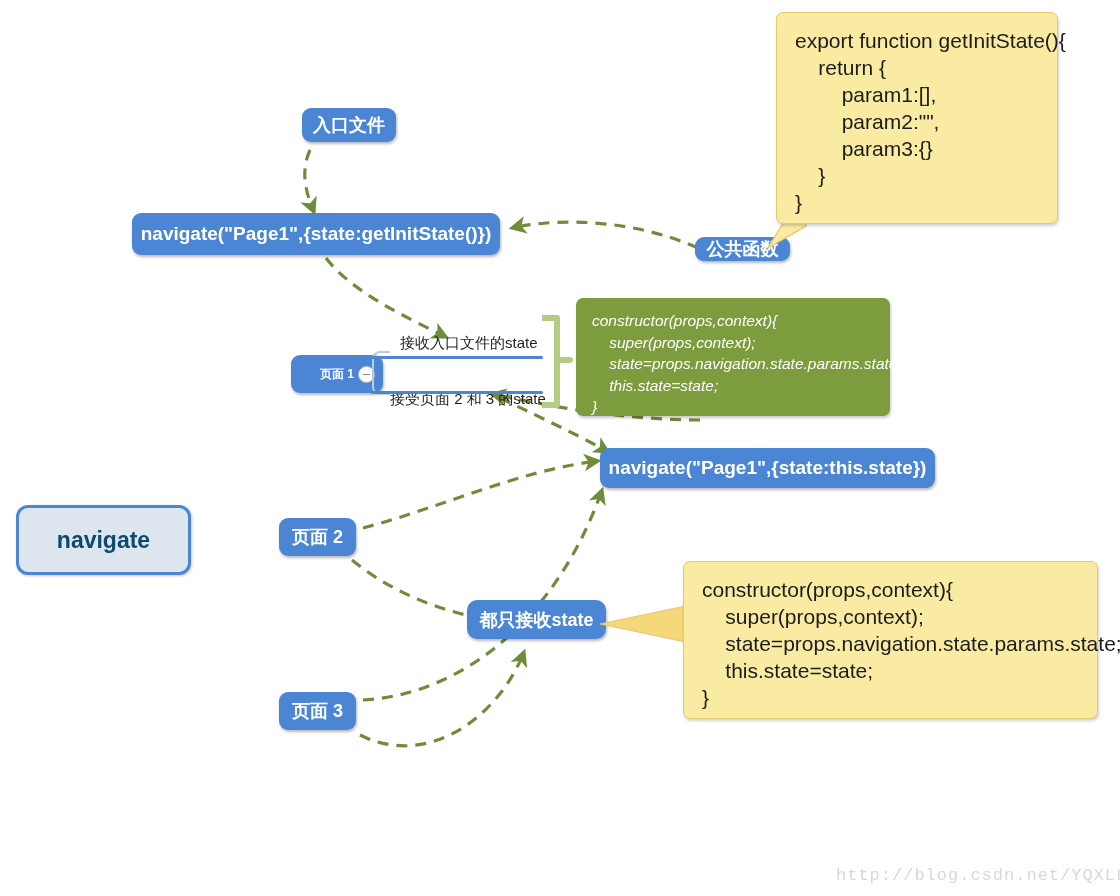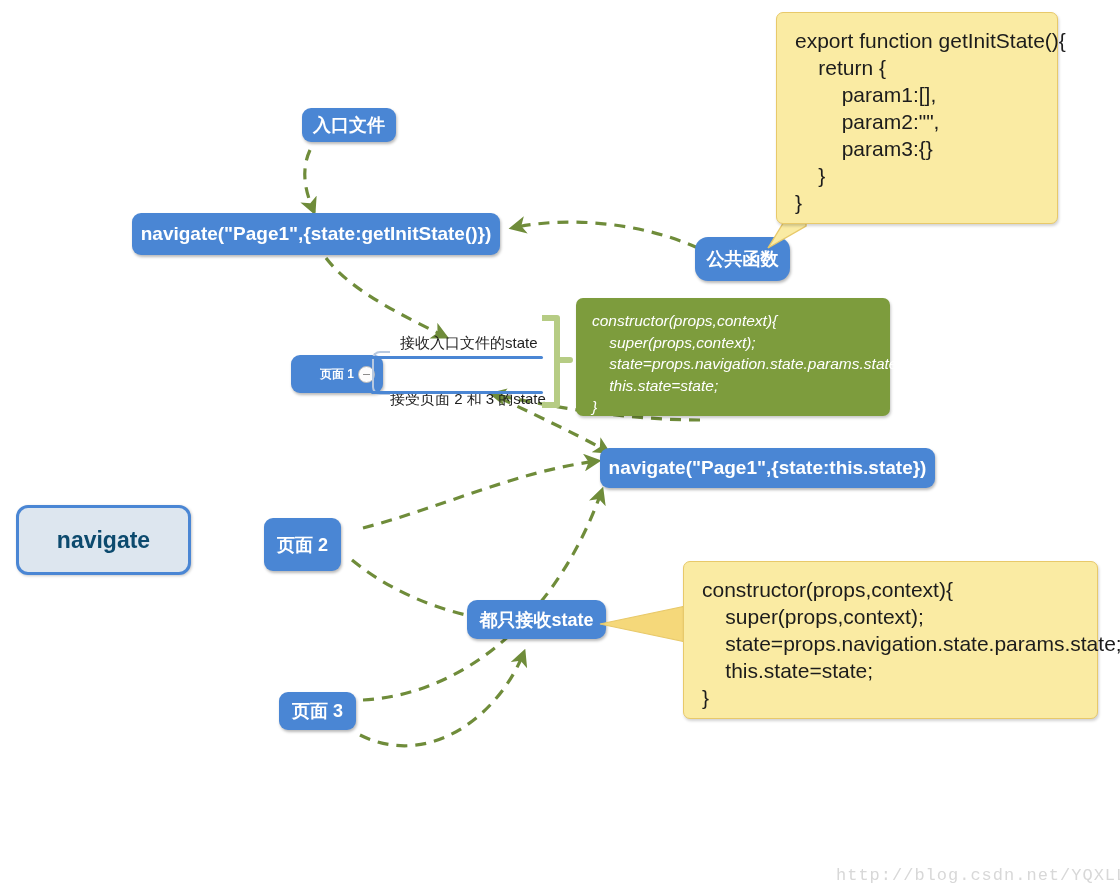--- a/index.html
+++ b/index.html
@@ -162,33 +162,33 @@
   </div>
 
   <div class="node node-blue" style="left:286px; top:108px; width:94px; height:34px; font-size:18px;margin-left:16px;">
     <span>入口文件</span>
   </div>
 
   <div class="node node-blue" style="left:132px; top:213px; width:368px; height:42px; font-size:19px;">
     <span>navigate("Page1",{state:getInitState()})</span>
   </div>
 
-  <div class="node node-blue" style="left:695px; top:237px; width:95px; height:44px; font-size:18px;border-radius:13px;">
+  <div class="node node-blue" style="left:695px; top:237px; width:95px; height:24px; font-size:18px;">
     <span>公共函数</span>
   </div>
 
   <div class="node node-blue" style="left:279px; top:355px; width:92px; height:38px; font-size:12px;margin-left:12px;">
     <span>页面 1</span>
   </div>
 
   <div class="node node-blue" style="left:600px; top:448px; width:335px; height:40px; font-size:19px;">
     <span>navigate("Page1",{state:this.state})</span>
   </div>
 
-  <div class="node node-blue" style="left:264px; top:518px; width:77px; height:53px; font-size:18px;">
+  <div class="node node-blue" style="left:279px; top:518px; width:77px; height:38px; font-size:18px;">
     <span>页面 2</span>
   </div>
 
   <div class="node node-blue" style="left:467px; top:600px; width:139px; height:39px; font-size:18px;border-radius:10px;">
     <span>都只接收state</span>
   </div>
 
   <div class="node node-blue" style="left:279px; top:692px; width:77px; height:38px; font-size:18px;">
     <span>页面 3</span>
   </div>

